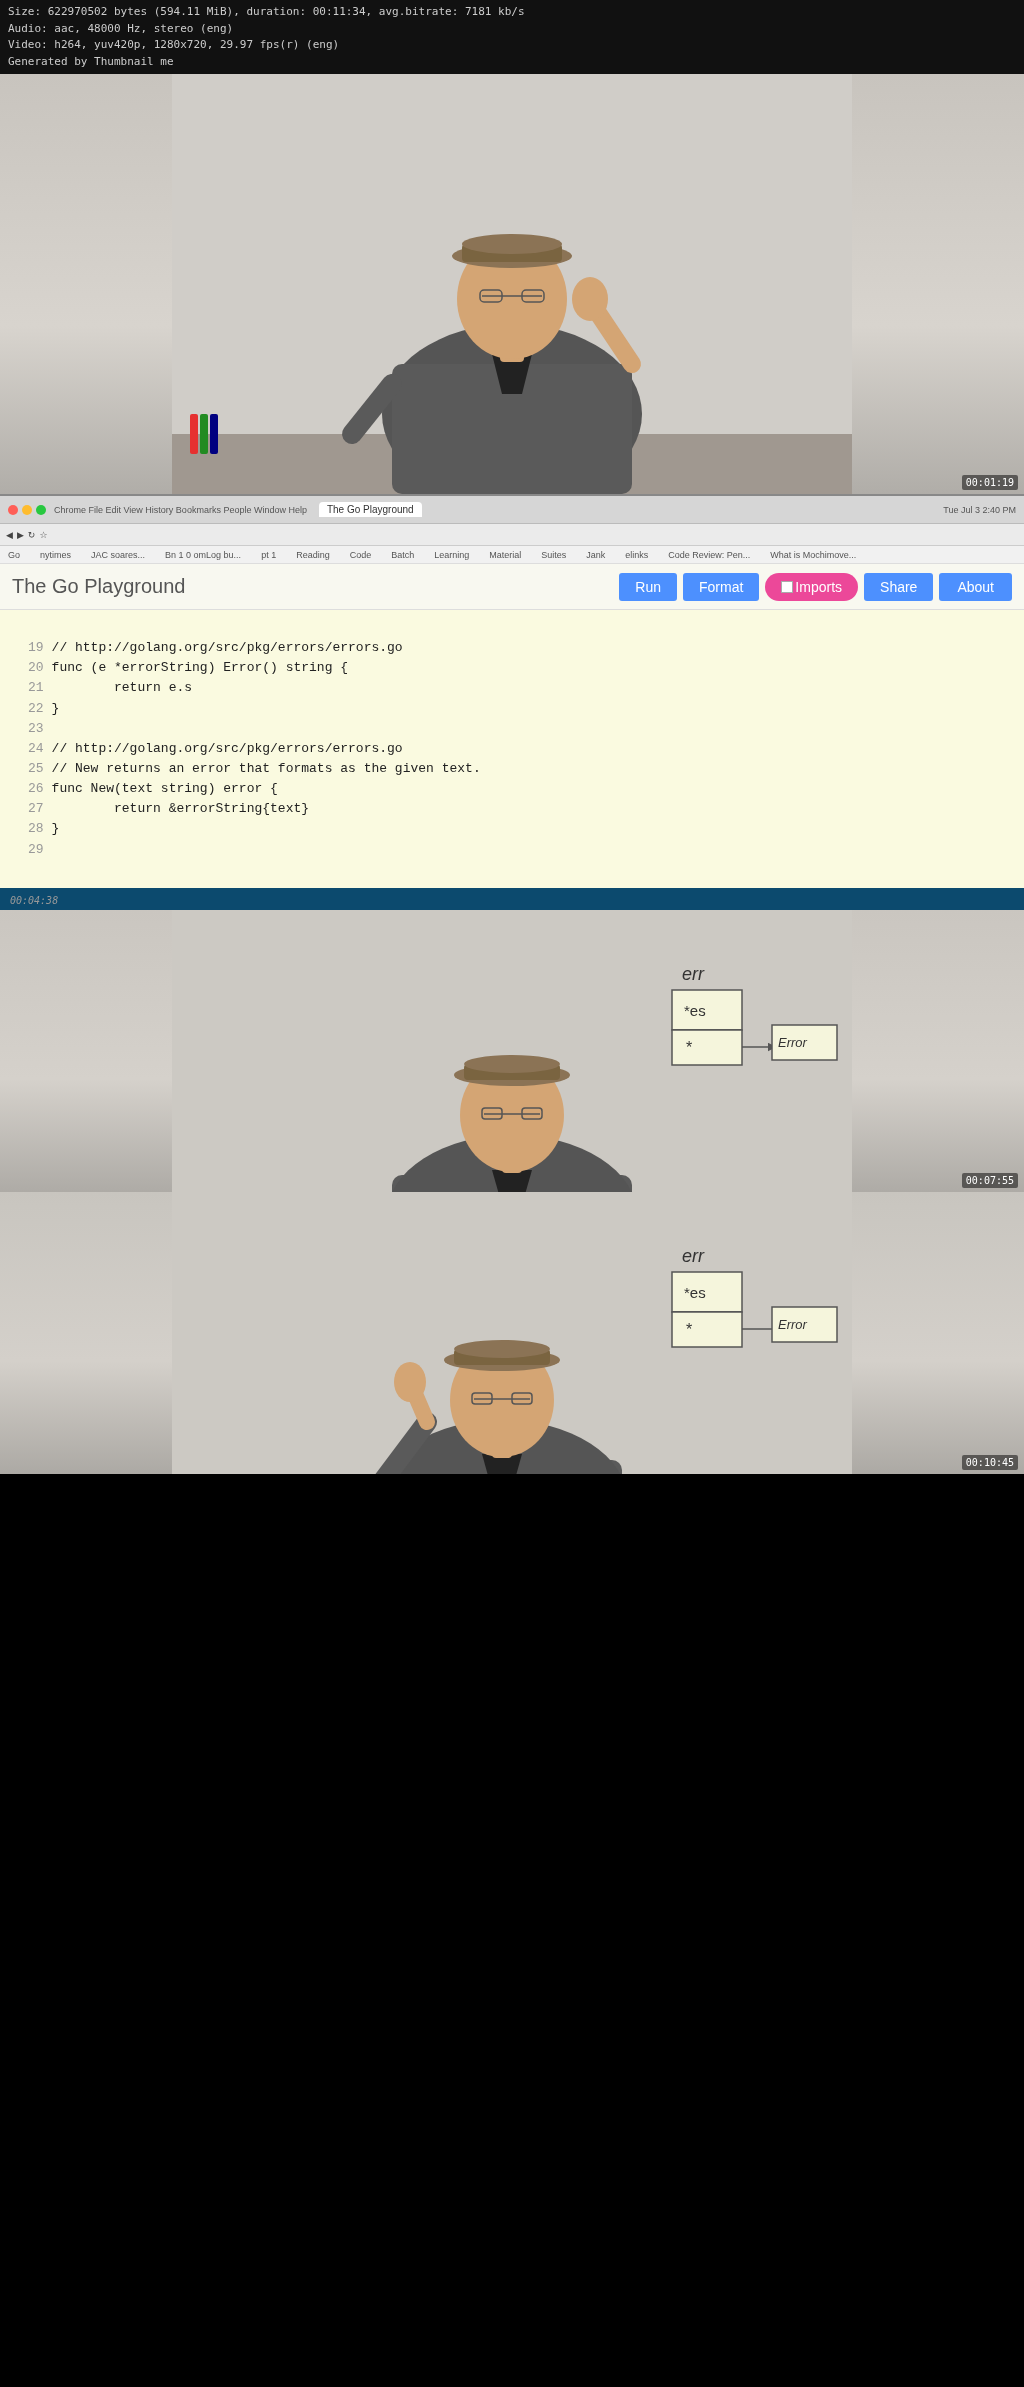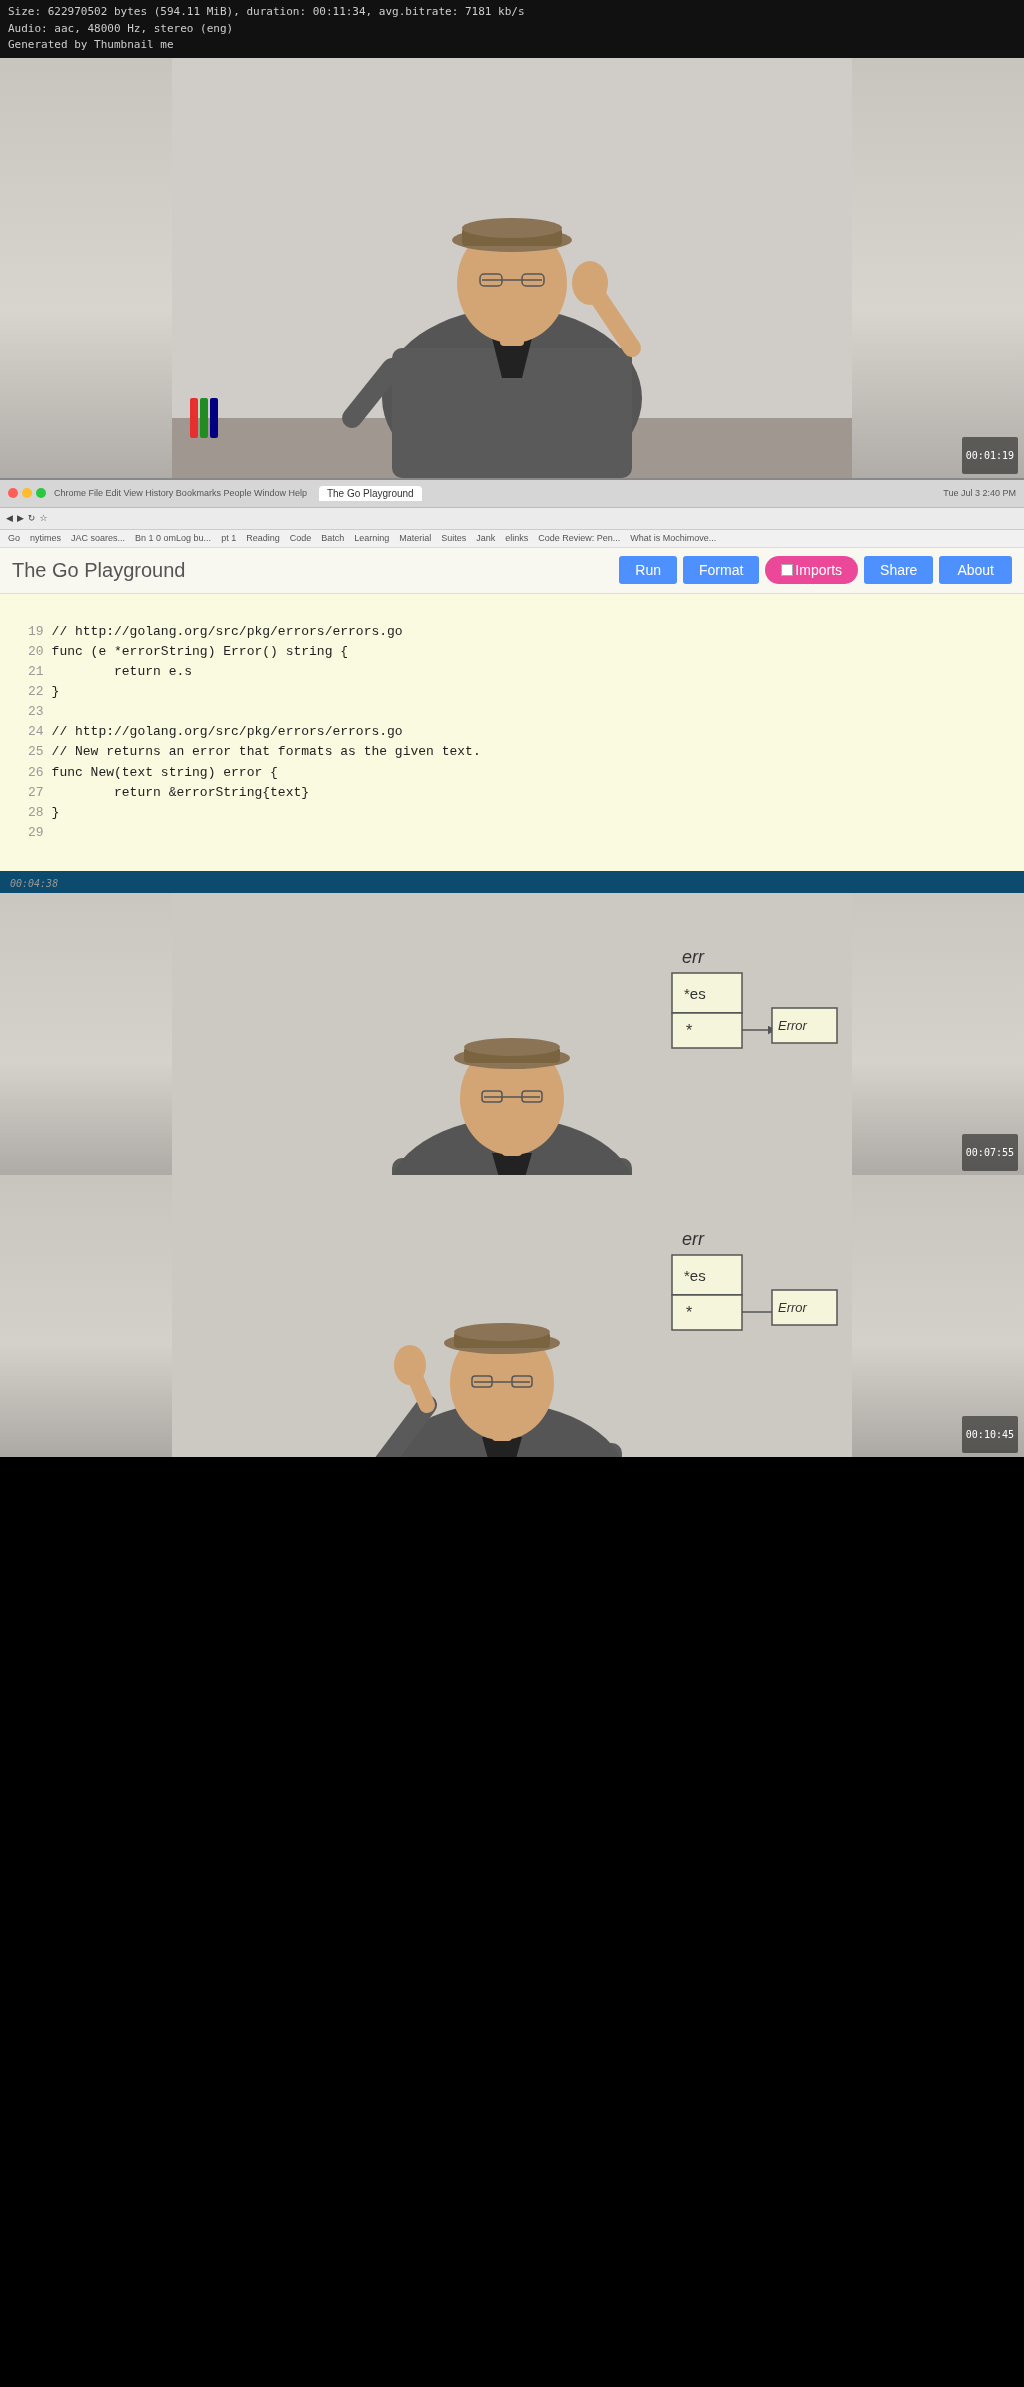--- a/index.html
+++ b/index.html
@@ -30,21 +30,21 @@
 
     
     .timestamp {
       position: absolute;
       bottom: 4px;
       right: 6px;
       color: #fff;
       font-size: 10px;
       font-family: monospace;
       background: rgba(0,0,0,0.5);
-      padding: 13px 4px;
+      padding: 2px 4px;
       border-radius: 2px;
     }
 
     
     .browser-panel {
       background: #fff;
       border-top: 2px solid #888;
     }
 
     
@@ -94,21 +94,21 @@
       color: #555;
     }
 
     
     .bookmark-bar {
       background: #f1f1f1;
       height: 18px;
       display: flex;
       align-items: center;
       padding: 0 8px;
-      gap: 10px;
+      gap: 20px;
       border-bottom: 1px solid #ddd;
       font-size: 9px;
       color: #555;
       overflow: hidden;
     }
 
     
     .playground-header {
       background: #f8f8f0;
       padding: 0 12px;
@@ -199,20 +199,21 @@
       white-space: pre;
     }
     .line-num { color: #999; margin-right: 8px; user-select: none; }
   </style>
 </head>
 <body>
 
 <div class="file-info">
   <div>Size: 622970502 bytes (594.11 MiB), duration: 00:11:34, avg.bitrate: 7181 kb/s</div>
   <div>Audio: aac, 48000 Hz, stereo (eng)</div>
+  <div>Video: h264, yuv420p, 1280x720, 29.97 fps(r) (eng)</div>
   <div>Generated by Thumbnail me</div>
 </div>
 
 <div class="presenter-panel tall" style="background: linear-gradient(180deg, #c8c4be 0%, #d8d4ce 60%, #b0ada8 100%);">
 
   <svg viewBox="0 0 680 420" width="680" height="420" style="position:absolute;left:50%;transform:translateX(-50%);">
 
     <rect x="0" y="0" width="680" height="420" fill="#d0cdc8"></rect>
 
     <rect x="0" y="360" width="680" height="60" fill="#a09890"></rect>

